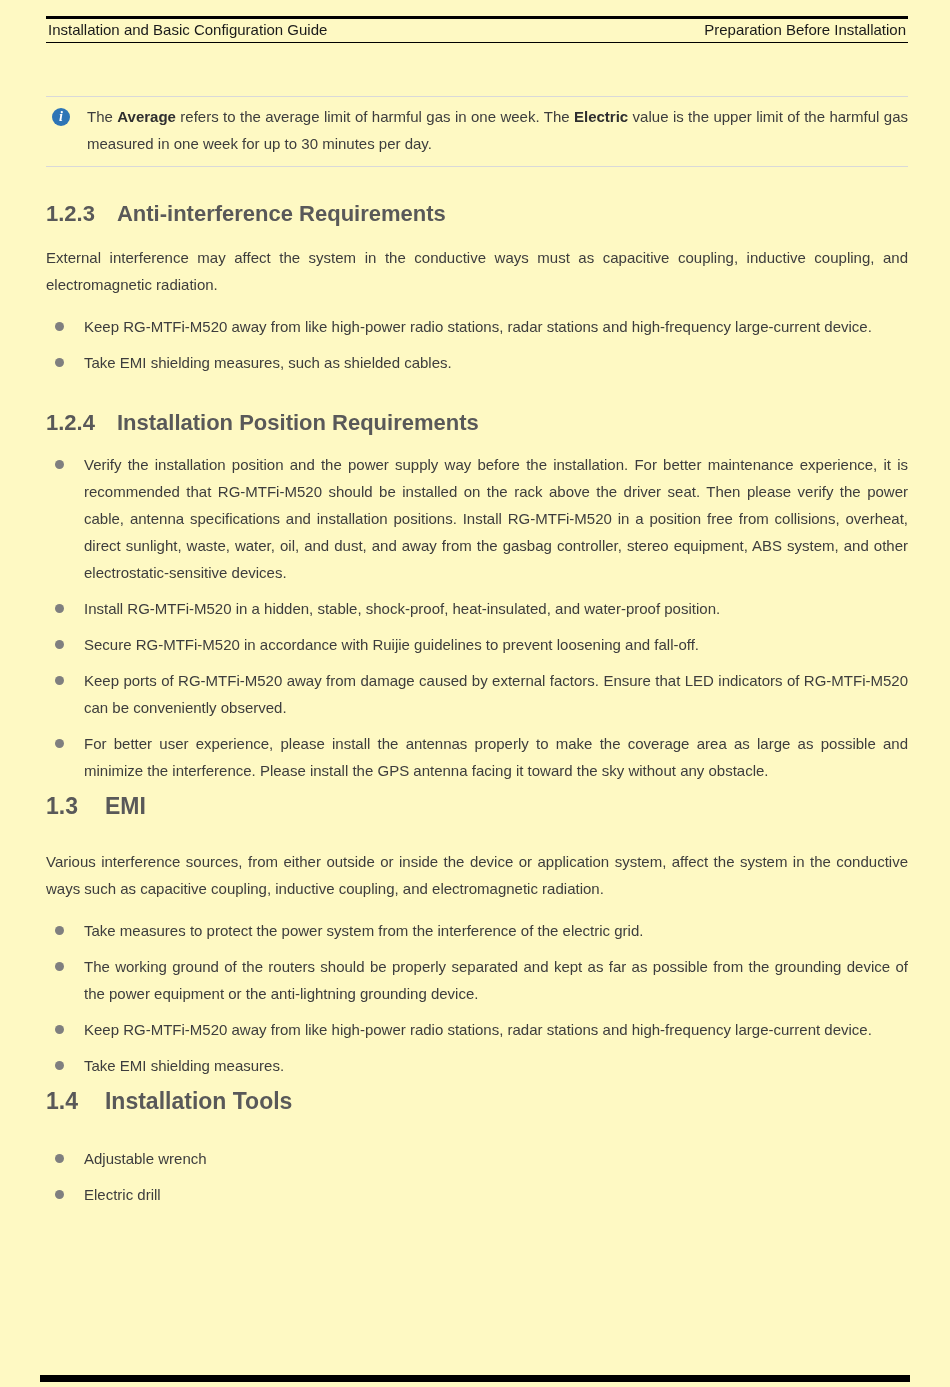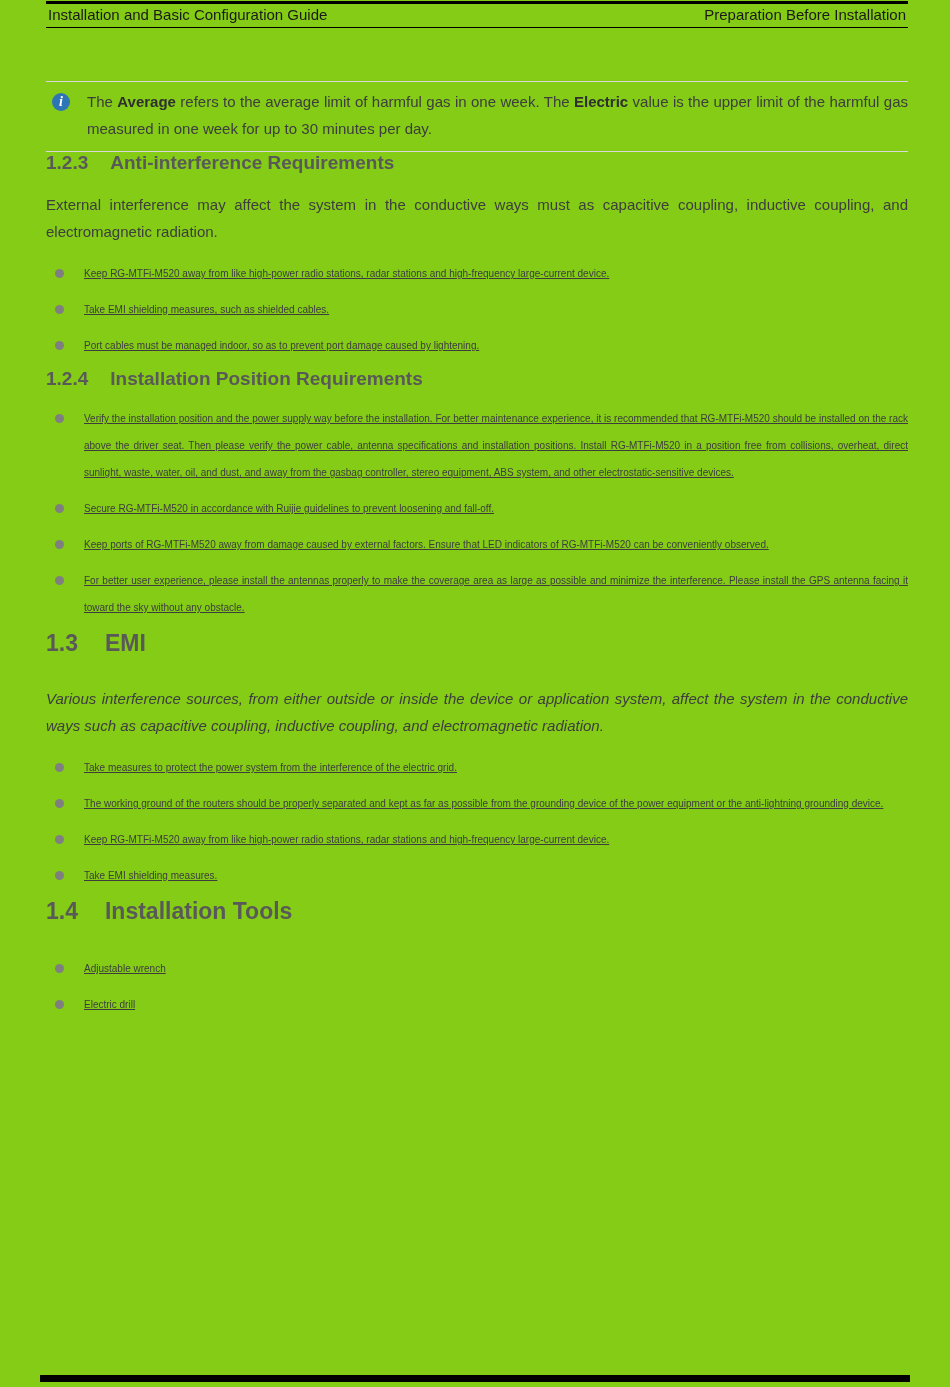--- a/index.html
+++ b/index.html
@@ -3,22 +3,22 @@
 <meta charset="utf-8">
 <style>
   * { margin: 0; padding: 0; box-sizing: border-box; }
   html, body { background: #ffffff; }
   body { font-family: "Liberation Sans", sans-serif; }
 
   .page {
     position: relative;
     width: 950px;
     height: 1387px;
-    background: #84cc16;
-    padding: 1px 42px 0 46px;
+    background: #fef9c3;
+    padding: 16px 42px 0 46px;
     overflow: hidden;
     color: #3d3d3d;
   }
 
   
   .header {
     border-top: 3px solid #000000;
     border-bottom: 1px solid #000000;
     display: flex;
     justify-content: space-between;
@@ -56,21 +56,22 @@
     flex: 1;
     font-size: 15px;
     line-height: 27px;
     text-align: justify;
     color: #3d3d3d;
   }
   .note-text b { color: #2f2f2f; }
 
   
   .h3 {
-    font-size: 19px;
+    margin-top: 34px;
+    font-size: 22px;
     font-weight: bold;
     color: #595959;
   }
   .h3 .num { margin-right: 22px; }
 
   .h2 {
     font-size: 23px;
     font-weight: bold;
     color: #595959;
   }
@@ -91,25 +92,24 @@
   .bullet .dot {
     flex: 0 0 9px;
     width: 9px;
     height: 9px;
     border-radius: 50%;
     background: #7f7f7f;
     margin: 9px 20px 0 9px;
   }
   .bullet .btext {
     flex: 1;
-    font-size: 10px;
+    font-size: 15px;
     line-height: 27px;
     text-align: justify;
     color: #3d3d3d;
-    text-decoration: underline;
   }
 
   
   .footer-bar {
     position: absolute;
     left: 40px;
     right: 40px;
     bottom: 5px;
     height: 7px;
     background: #000000;
@@ -137,56 +137,56 @@
     <p class="para">External interference may affect the system in the conductive ways must as capacitive coupling, inductive coupling, and electromagnetic radiation.</p>
     <ul class="bullets">
       <li class="bullet">
         <span class="dot"></span>
         <span class="btext">Keep RG-MTFi-M520 away from like high-power radio stations, radar stations and high-frequency large-current device.</span>
       </li>
       <li class="bullet">
         <span class="dot"></span>
         <span class="btext">Take EMI shielding measures, such as shielded cables.</span>
       </li>
-      <li class="bullet">
-        <span class="dot"></span>
-        <span class="btext">Port cables must be managed indoor, so as to prevent port damage caused by lightening.</span>
-      </li>
     </ul>
   </section>
 
   <section>
     <h3 class="h3">
       <span class="num">1.2.4</span><span class="ttl">Installation Position Requirements</span>
     </h3>
     <ul class="bullets">
       <li class="bullet">
         <span class="dot"></span>
         <span class="btext">Verify the installation position and the power supply way before the installation. For better maintenance experience, it is recommended that RG-MTFi-M520 should be installed on the rack above the driver seat. Then please verify the power cable, antenna specifications and installation positions. Install RG-MTFi-M520 in a position free from collisions, overheat, direct sunlight, waste, water, oil, and dust, and away from the gasbag controller, stereo equipment, ABS system, and other electrostatic-sensitive devices.</span>
       </li>
       <li class="bullet">
         <span class="dot"></span>
+        <span class="btext">Install RG-MTFi-M520 in a hidden, stable, shock-proof, heat-insulated, and water-proof position.</span>
+      </li>
+      <li class="bullet">
+        <span class="dot"></span>
         <span class="btext">Secure RG-MTFi-M520 in accordance with Ruijie guidelines to prevent loosening and fall-off.</span>
       </li>
       <li class="bullet">
         <span class="dot"></span>
         <span class="btext">Keep ports of RG-MTFi-M520 away from damage caused by external factors. Ensure that LED indicators of RG-MTFi-M520 can be conveniently observed.</span>
       </li>
       <li class="bullet">
         <span class="dot"></span>
         <span class="btext">For better user experience, please install the antennas properly to make the coverage area as large as possible and minimize the interference. Please install the GPS antenna facing it toward the sky without any obstacle.</span>
       </li>
     </ul>
   </section>
 
   <section>
     <h2 class="h2">
       <span class="num">1.3</span><span class="ttl">EMI</span>
     </h2>
-    <p class="para" style="margin-top:28px;font-style:italic;">Various interference sources, from either outside or inside the device or application system, affect the system in the conductive ways such as capacitive coupling, inductive coupling, and electromagnetic radiation.</p>
+    <p class="para" style="margin-top:28px;">Various interference sources, from either outside or inside the device or application system, affect the system in the conductive ways such as capacitive coupling, inductive coupling, and electromagnetic radiation.</p>
     <ul class="bullets">
       <li class="bullet">
         <span class="dot"></span>
         <span class="btext">Take measures to protect the power system from the interference of the electric grid.</span>
       </li>
       <li class="bullet">
         <span class="dot"></span>
         <span class="btext">The working ground of the routers should be properly separated and kept as far as possible from the grounding device of the power equipment or the anti-lightning grounding device.</span>
       </li>
       <li class="bullet">

